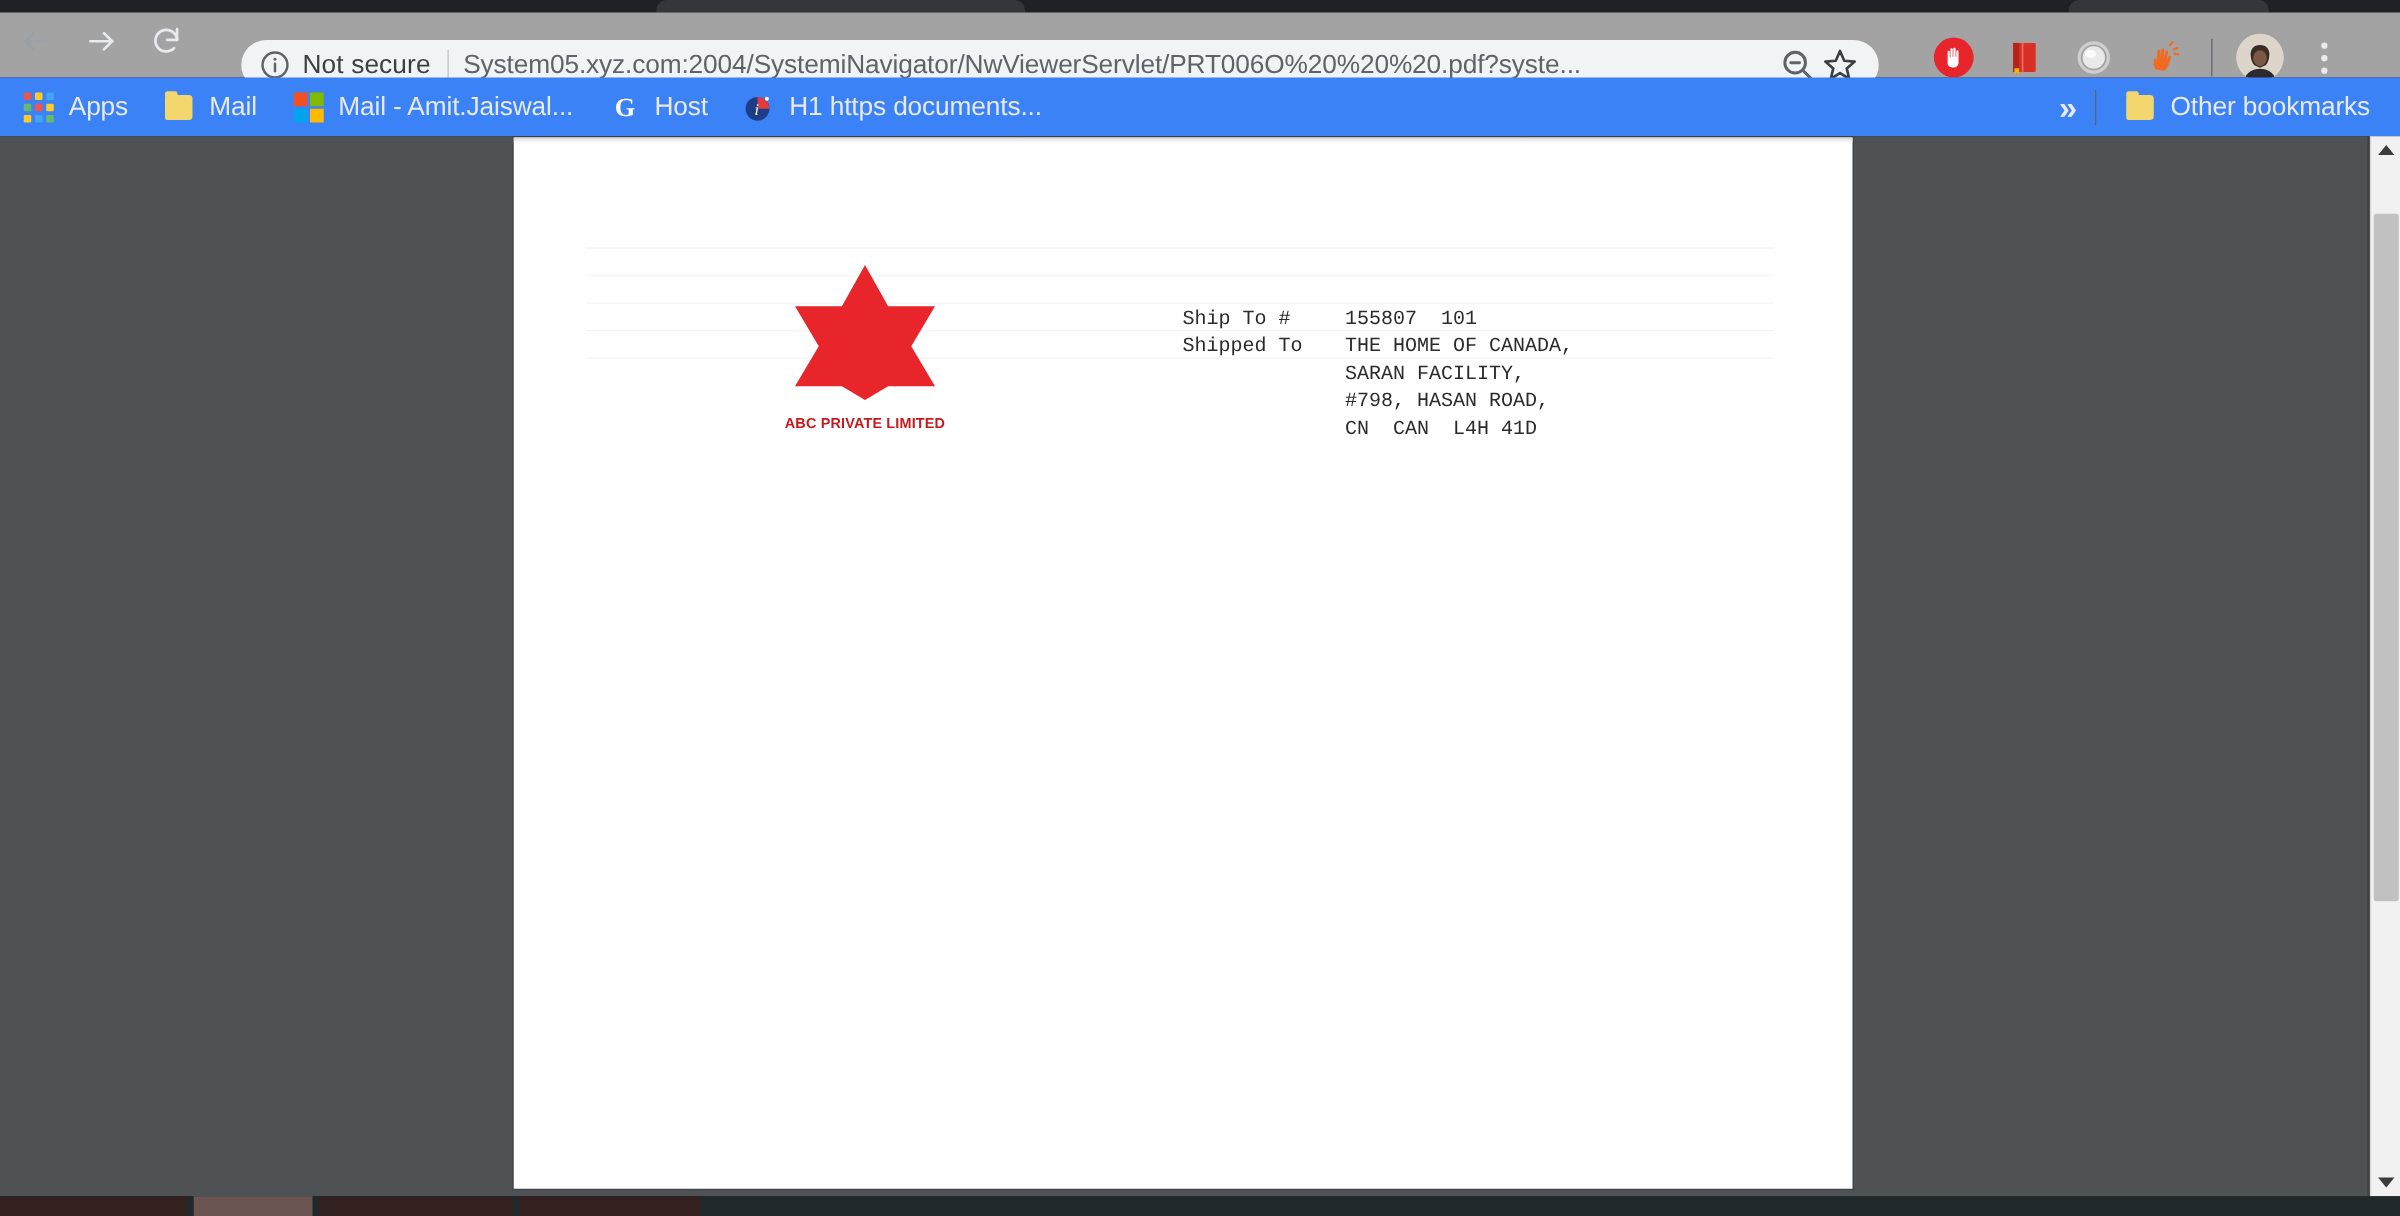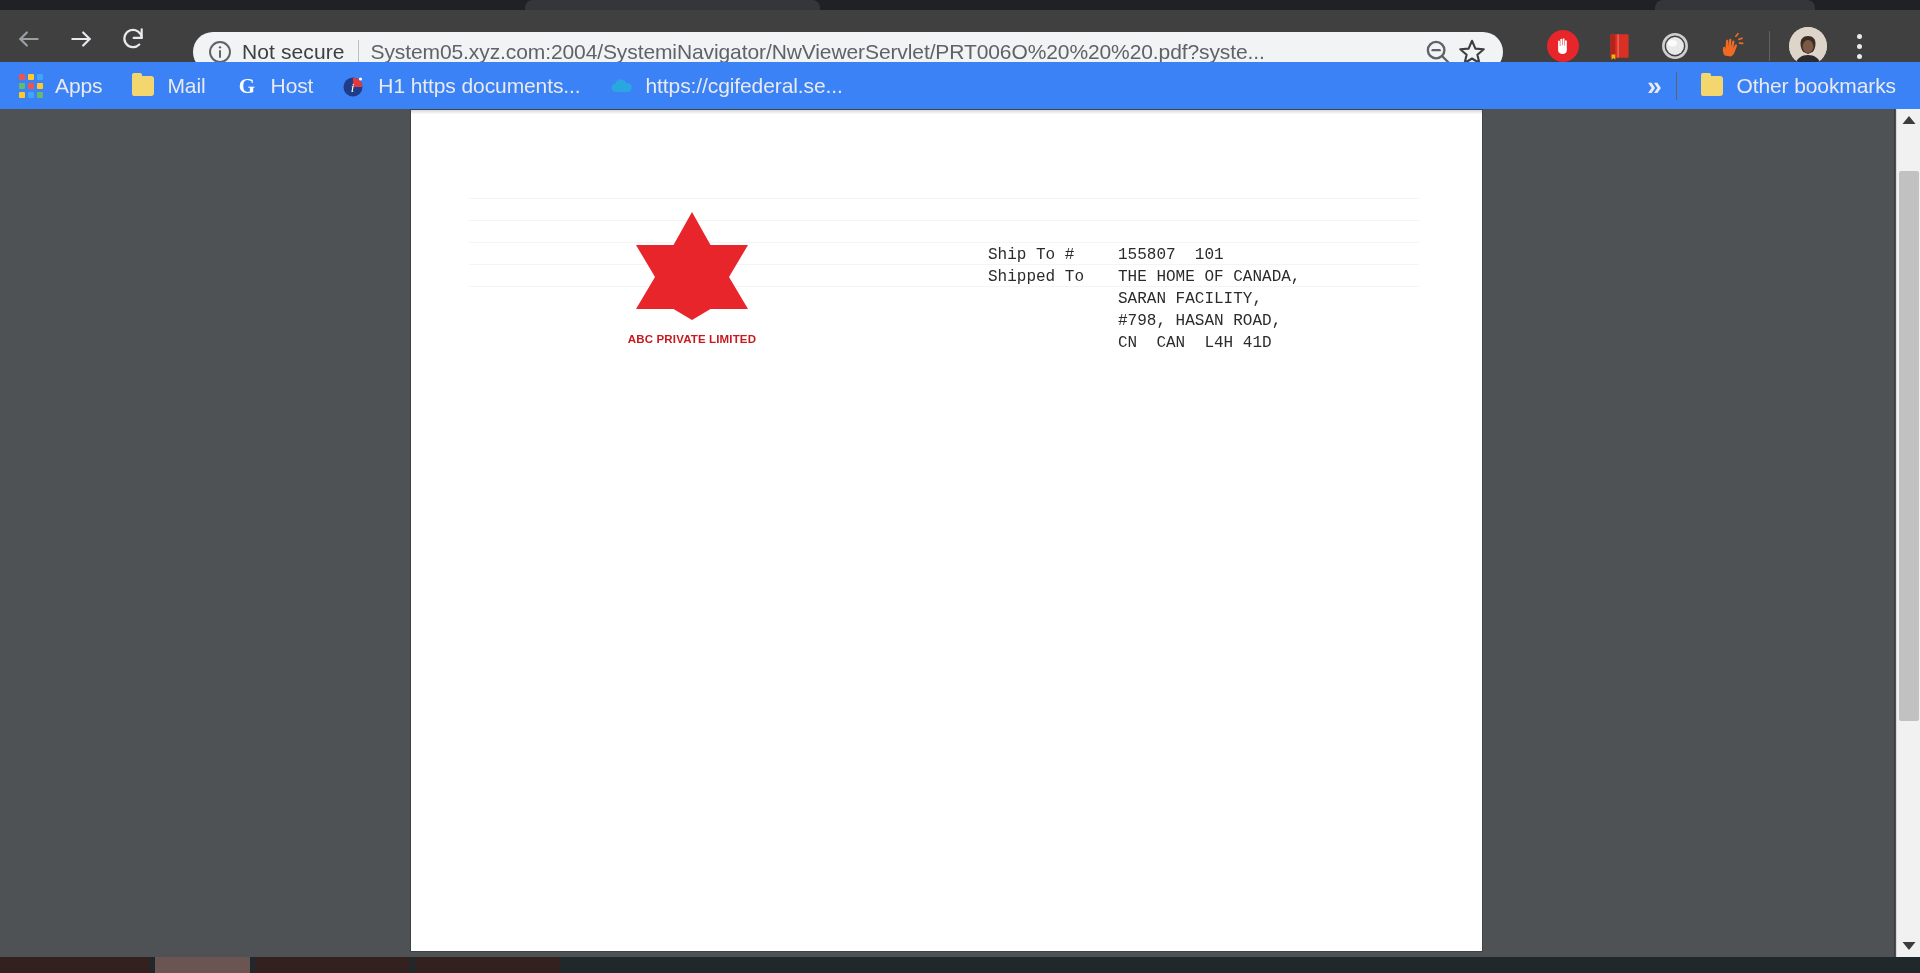--- a/index.html
+++ b/index.html
@@ -22,22 +22,22 @@
   }
   #tab-sliver2 {
     position:absolute; left:1655px; top:0; width:160px; height:10px;
     background:#35363a;
     border-radius:8px 8px 0 0;
   }
 
   
   #toolbar {
     position:absolute; left:0; top:10px; width:1920px; height:52px;
-    background:#404040;
-    display:flex; align-items:flex-end;
+    background:#a3a3a3;
+    display:flex; align-items:flex-start;
   }
   .navbtn {
     width:46px; height:46px; margin-left:6px;
     display:flex; align-items:center; justify-content:center;
     border-radius:50%;
     flex:0 0 auto;
   }
   .navbtn svg { display:block; }
 
   
@@ -164,21 +164,20 @@
   }
 
   
   #shipto {
     position:absolute; left:535px; top:90px;
     font-family:"Liberation Mono", monospace;
     font-size:16px;
     color:#2b2b2b;
     line-height:1.38;
     white-space:pre;
-    margin-left:42px;
   }
   #shipto table { border-collapse:collapse; }
   #shipto td { vertical-align:top; padding:0; white-space:pre; }
   .lbl-col { width:130px; }
 
   
   #scrollbar {
     position:absolute; right:0; top:109px; width:24px; height:848px;
     background:#f1f1f1;
     border-left:1px solid #d8d8d8;
@@ -345,20 +344,31 @@
     <span class="bm-label">Apps</span>
   </div>
 
   <div class="bm">
     <span class="bm-ico">
         <span class="folder-ico"></span>
       </span>
     <span class="bm-label">Mail</span>
   </div>
 
+  <div class="bm">
+    <span class="bm-ico">
+      <span id="ms-logo">
+        <span style="background:#f25022"></span>
+          <span style="background:#7fba00"></span>
+        <span style="background:#00a4ef"></span>
+          <span style="background:#ffb900"></span>
+      </span>
+    </span>
+    <span class="bm-label">Mail - Amit.Jaiswal...</span>
+  </div>
 
   <div class="bm">
     <span class="bm-ico">
       <svg width="24" height="24" viewBox="0 0 24 24">
         <text x="12" y="19" font-family="Liberation Serif, serif" font-size="21" font-weight="bold" fill="#ffffff" text-anchor="middle">G</text>
       </svg>
     </span>
     <span class="bm-label">Host</span>
   </div>
 
@@ -368,28 +378,20 @@
         <circle cx="11" cy="13" r="9.5" fill="#1f3c88"></circle>
         <path d="M11 3.5a9.5 9.5 0 0 1 9.5 9.5H11z" fill="#e03a3e"></path>
         <text x="10.5" y="18" font-family="Liberation Serif, serif" font-size="13" font-style="italic" fill="#ffffff" text-anchor="middle">i</text>
         <circle cx="18.5" cy="5" r="1.6" fill="#ffffff"></circle>
       </svg>
     </span>
     <span class="bm-label">H1 https documents...</span>
   </div>
 
 
-  <div class="bm">
-    <span class="bm-ico">
-      <svg width="26" height="26" viewBox="0 0 26 26">
-        <path d="M7 19c-2.8 0-4.6-1.9-4.6-4.2 0-2.1 1.6-3.9 3.8-4.1.5-2.6 2.8-4.5 5.6-4.5 2.5 0 4.7 1.6 5.4 3.9.3-.1.7-.1 1-.1 2.6 0 4.6 1.9 4.6 4.4S20.6 19 18 19z" fill="#2aa7e0"></path>
-      </svg>
-    </span>
-    <span class="bm-label">https://cgifederal.se...</span>
-  </div>
 
   <div id="chevron-more">»</div>
   <div id="bm-divider"></div>
 
   <div class="bm" id="other-bm">
     <span class="bm-ico">
         <span class="folder-ico"></span>
       </span>
     <span class="bm-label">Other bookmarks</span>
   </div>

